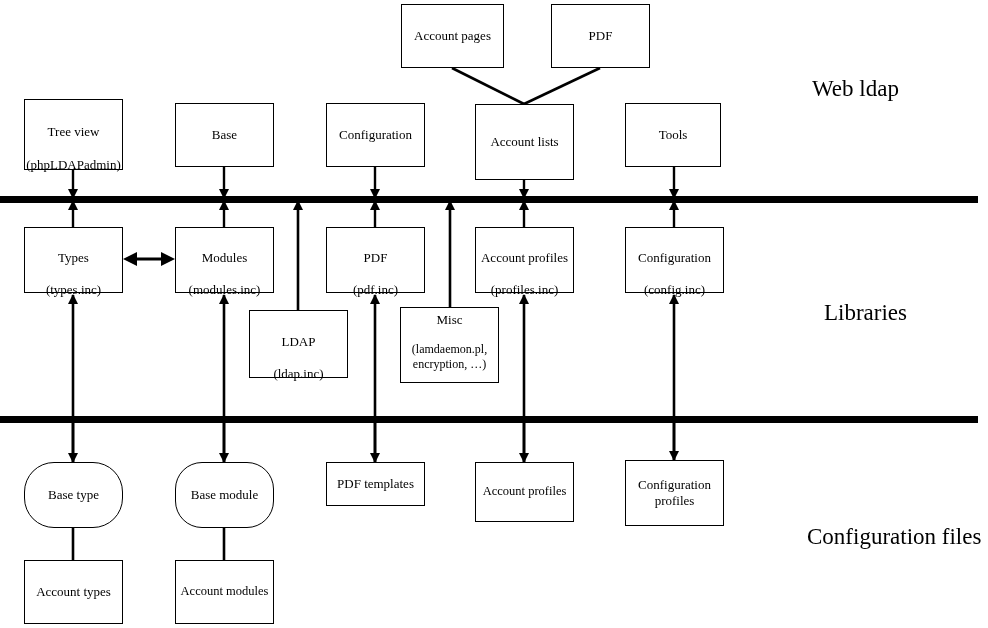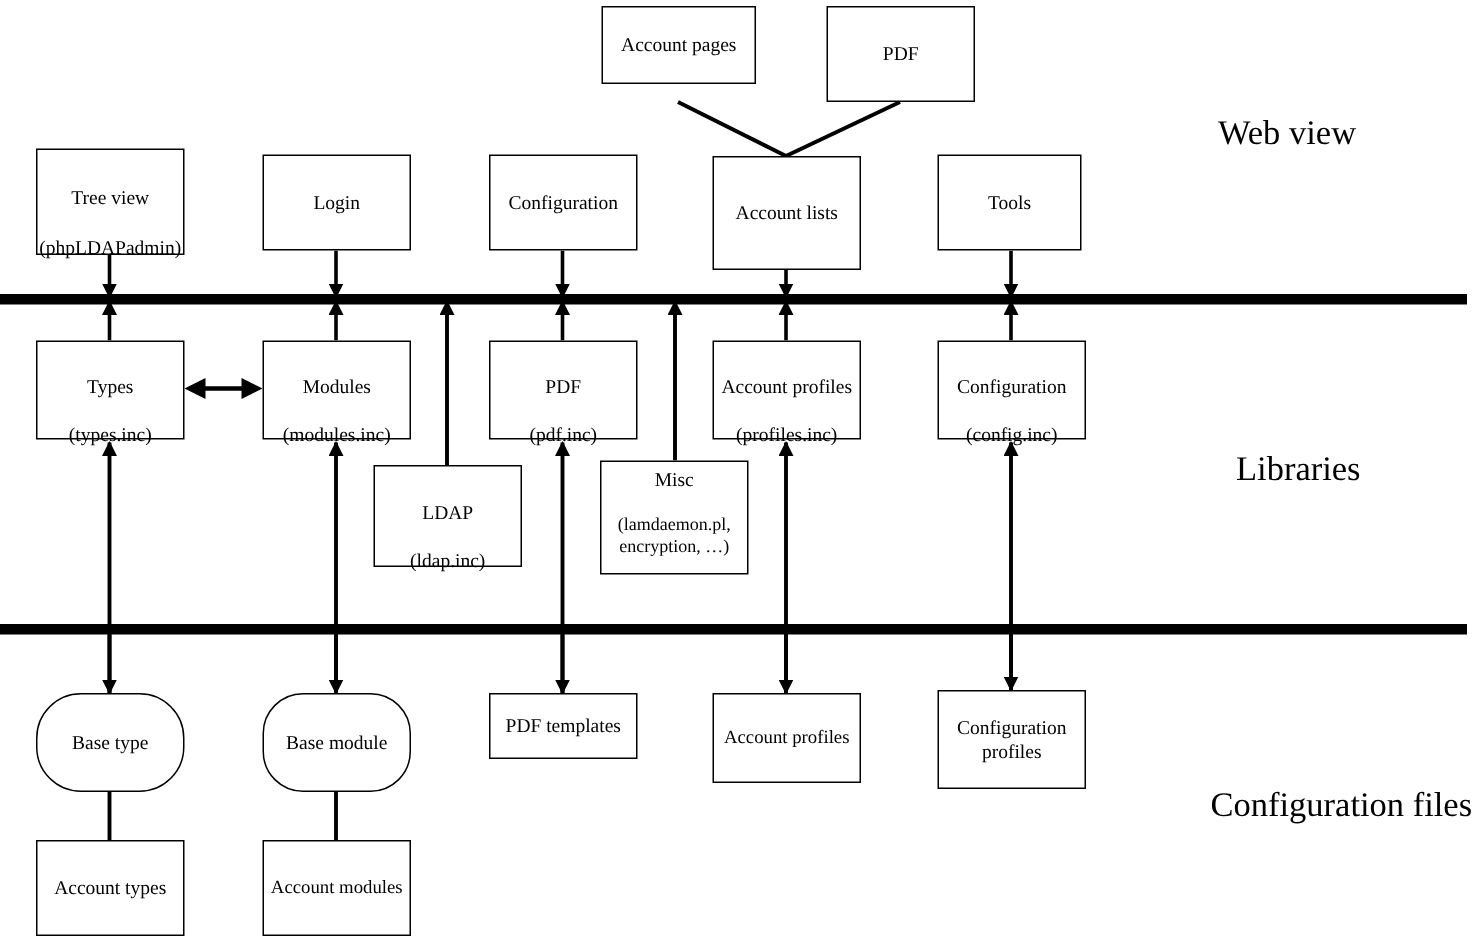--- a/index.html
+++ b/index.html
@@ -153,37 +153,37 @@
     </g>
 
     <g>
       <line x1="73" y1="528" x2="73" y2="560" stroke="#000000" stroke-width="2.6"></line>
     </g>
     <g>
       <line x1="224" y1="528" x2="224" y2="560" stroke="#000000" stroke-width="2.6"></line>
     </g>
   </svg>
 
-  <div class="node single" style="left:401px; top:4px; width:103px; height:52px;">
+  <div class="node single" style="left:401px; top:4px; width:103px; height:64px;">
     <span class="ln1">Account pages</span>
 
   </div>
 
   <div class="node single" style="left:551px; top:4px; width:99px; height:64px;">
     <span class="ln1">PDF</span>
 
   </div>
 
   <div class="node two-line" style="left:24px; top:99px; width:99px; height:71px;">
     <span class="ln1">Tree view</span>
     <span class="ln2">(phpLDAPadmin)</span>
   </div>
 
   <div class="node single" style="left:175px; top:103px; width:99px; height:64px;">
-    <span class="ln1">Login</span>
+    <span class="ln1">Base</span>
 
   </div>
 
   <div class="node single" style="left:326px; top:103px; width:99px; height:64px;">
     <span class="ln1">Configuration</span>
 
   </div>
 
   <div class="node single" style="left:475px; top:104px; width:99px; height:76px;">
     <span class="ln1">Account lists</span>
@@ -258,19 +258,19 @@
   <div class="node single" style="left:24px; top:560px; width:99px; height:64px;">
     <span class="ln1">Account types</span>
 
   </div>
 
   <div class="node single" style="left:175px; top:560px; width:99px; height:64px;">
     <span class="ln1" style="font-size:12.5px;">Account modules</span>
 
   </div>
 
-  <div class="zone-label" style="left:812px; top:76px;">Web view</div>
+  <div class="zone-label" style="left:812px; top:76px;">Web ldap</div>
 
   <div class="zone-label" style="left:824px; top:300px;">Libraries</div>
 
   <div class="zone-label" style="left:807px; top:524px;">Configuration files</div>
 
 </div>
 
 </body></html>

